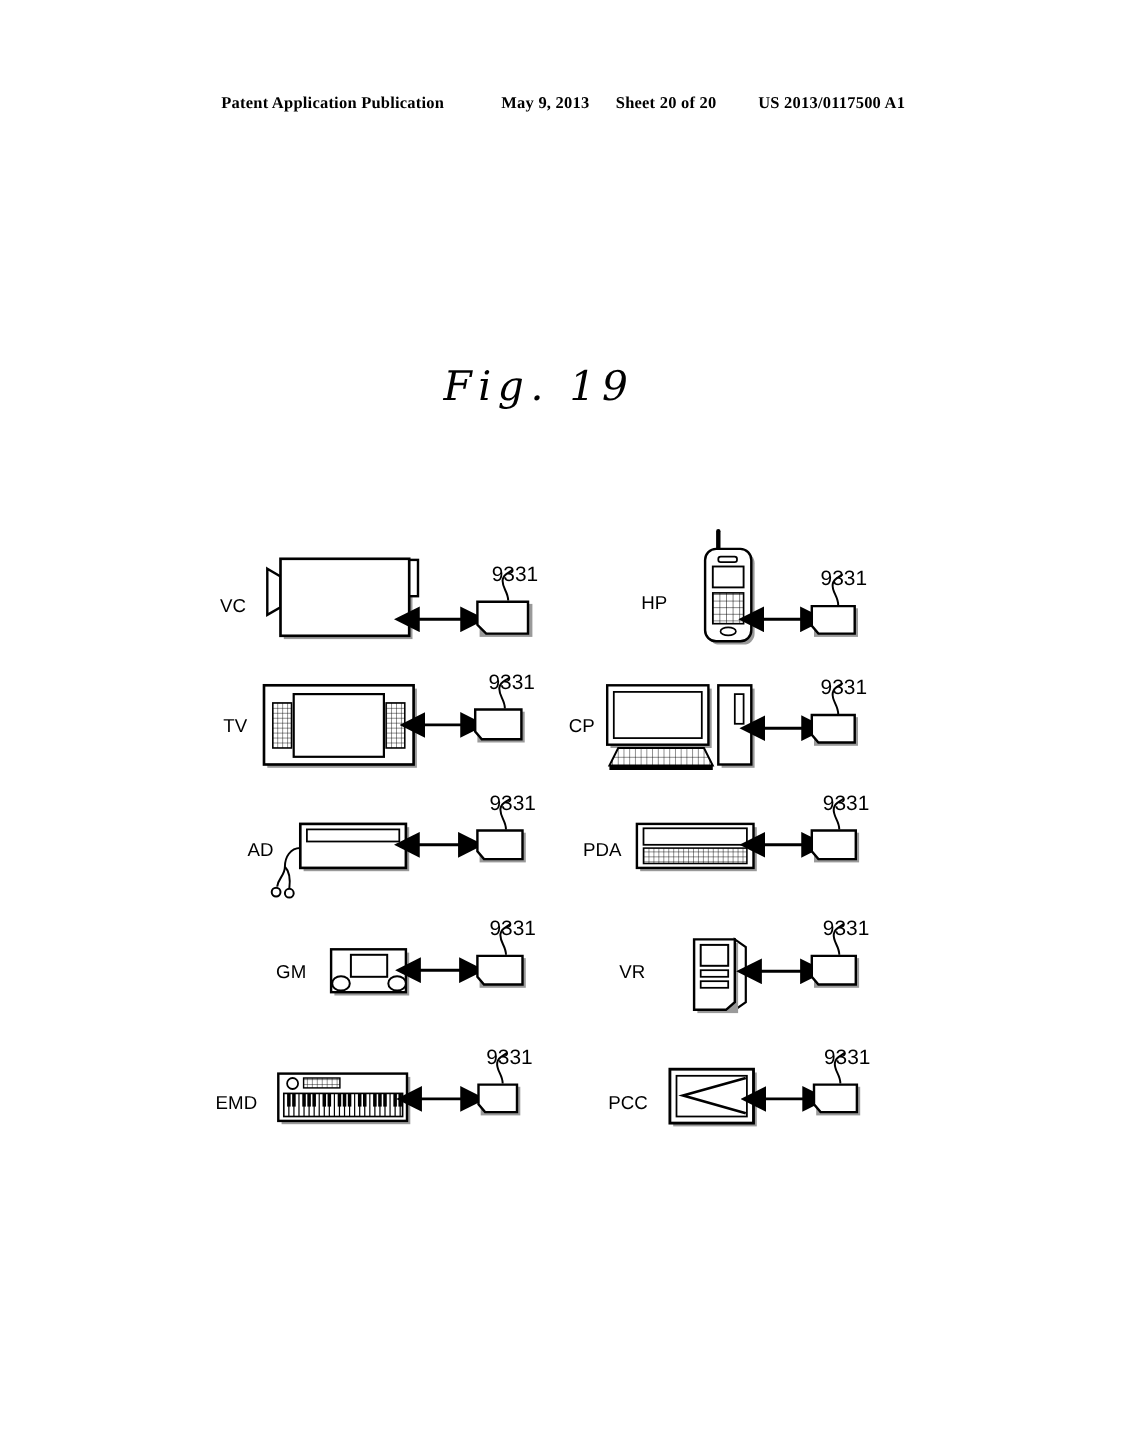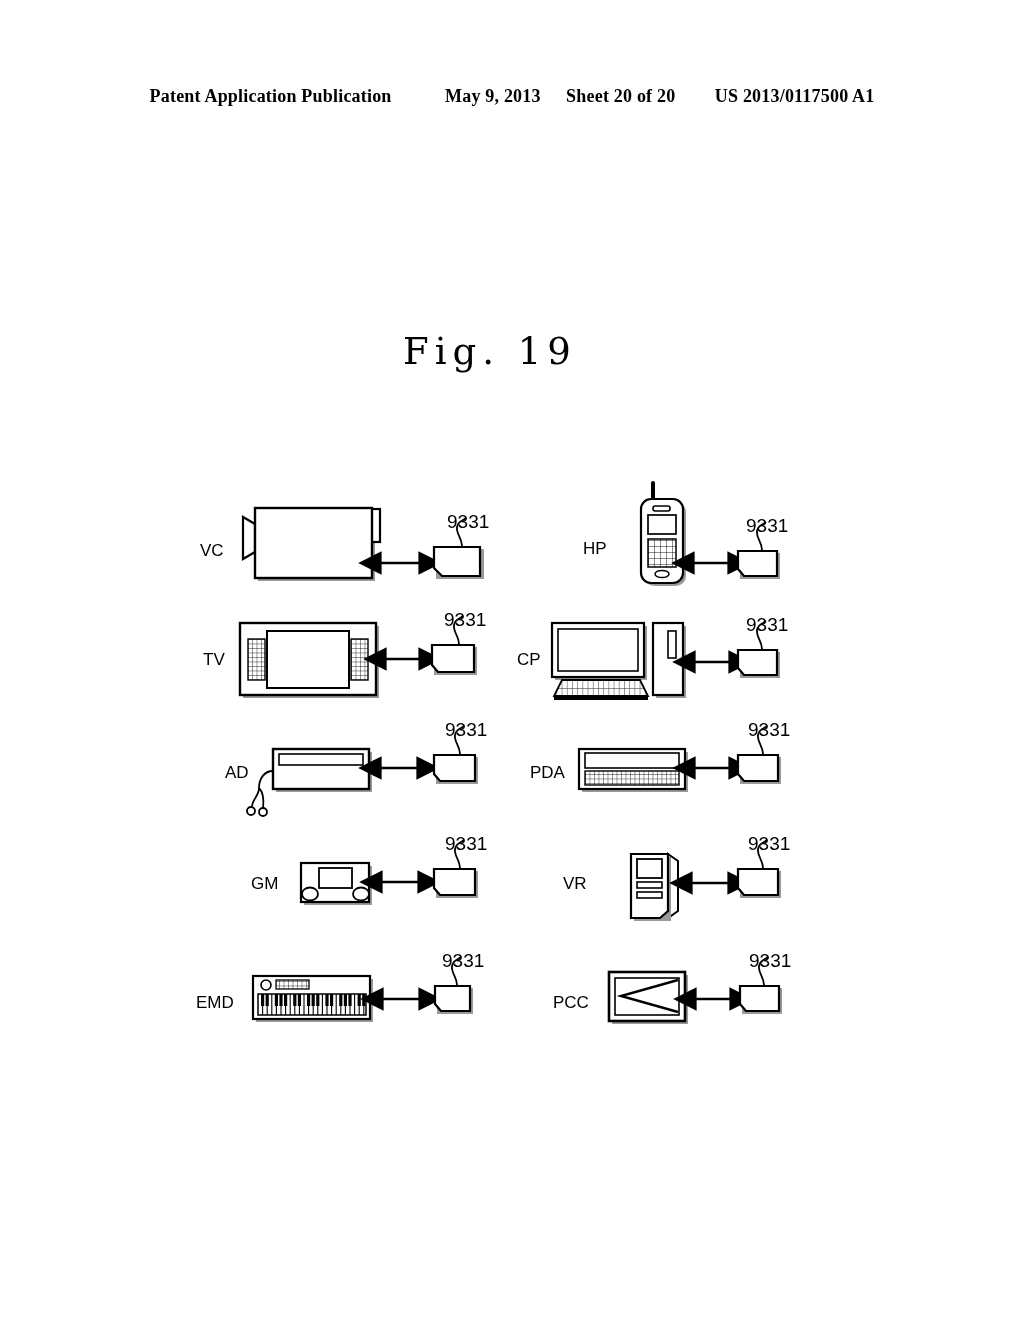--- a/index.html
+++ b/index.html
@@ -18,39 +18,40 @@
 
   
   .page-header {
     position: absolute;
     top: 86px;
     left: 0;
     width: 1024px;
     text-align: center;
     font-family: "Liberation Serif", serif;
     font-weight: bold;
-    font-size: 18px;
+    font-size: 15px;
     letter-spacing: 0.2px;
     white-space: nowrap;
   }
   .page-header .seg { display: inline-block; }
   .gap-lg { display: inline-block; width: 44px; }
   .gap-md { display: inline-block; width: 16px; }
   .gap-sm { display: inline-block; width: 30px; }
 
   
   .fig-title {
     position: absolute;
     top: 330px;
     left: 0;
     width: 980px;
     text-align: center;
     font-family: "DejaVu Serif", serif;
     font-size: 37px;
     letter-spacing: 6px;
+    font-style: italic;
   }
 
   
   .diagram {
     position: absolute;
     top: 0;
     left: 0;
     width: 1024px;
     height: 1320px;
   }

